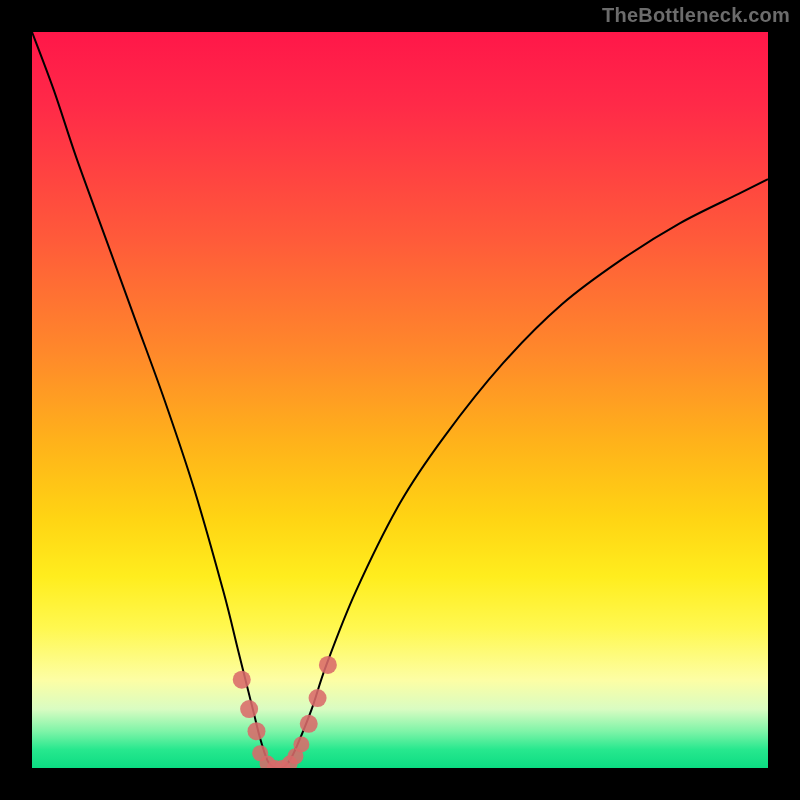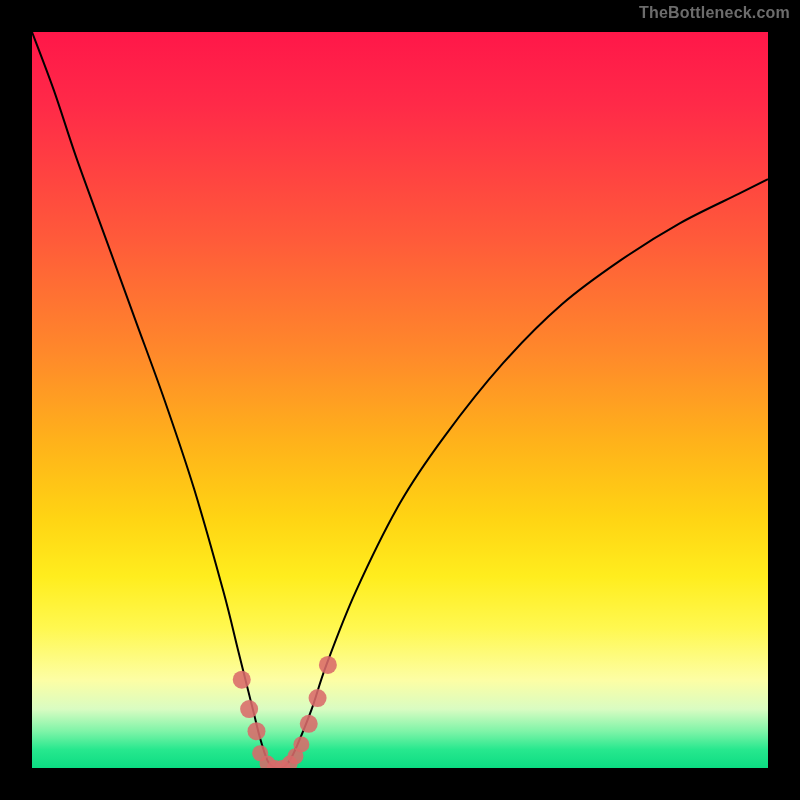--- a/index.html
+++ b/index.html
@@ -39,21 +39,21 @@
       #7ff4a8 95%,
       #27e88e 97.5%,
       #0bdc82 100%
     );
   }
   .watermark {
     position: absolute;
     top: 4px;
     right: 10px;
     font-family: Arial, Helvetica, sans-serif;
-    font-size: 16px;
+    font-size: 20px;
     font-weight: 600;
     color: #6c6c6c;
     letter-spacing: 0.2px;
     user-select: none;
   }
   svg.curve {
     position: absolute;
     left: 0;
     top: 0;
   }

